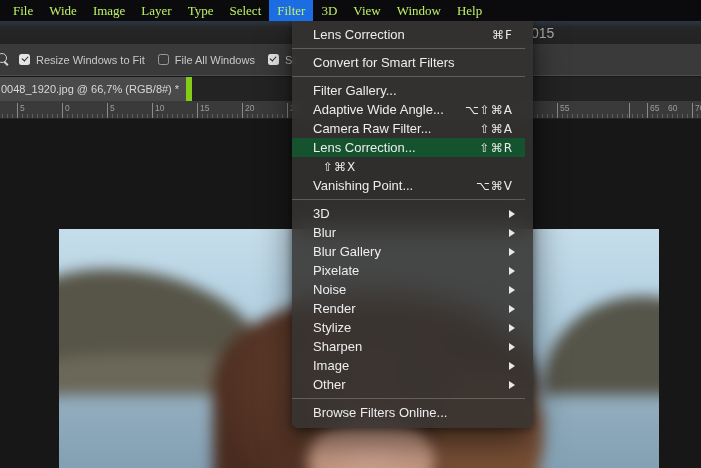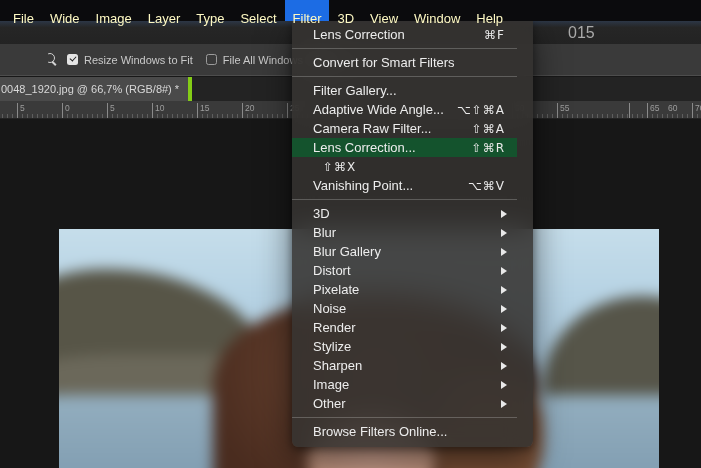--- a/index.html
+++ b/index.html
@@ -9,40 +9,40 @@
     background:#181818;font-family:"Liberation Sans","DejaVu Sans",sans-serif;
     -webkit-font-smoothing:antialiased;
   }
   
   .menubar{
     position:absolute;left:0;top:0;width:701px;height:21px;
     background:#0b0b0d;display:flex;align-items:stretch;padding-left:5px;
     z-index:30;
   }
   .mb-item{
-    color:#fef9c3;font-size:13px;line-height:21px;padding:8px 8px;white-space:nowrap;
+    color:#bef264;font-size:13px;line-height:21px;padding:0 8px;white-space:nowrap;font-family:Liberation Serif, serif;
   }
   .mb-item.active{background:#1c6ce4;}
   
   .titlebar{
     position:absolute;left:0;top:21px;width:701px;height:23px;
     background:linear-gradient(180deg,#2c3646 0%,#262626 28%,#232323 100%);
     z-index:1;
   }
   .titlebar-text{
-    position:absolute;left:531px;top:3px;font-size:16px;color:#a9a9a9;line-height:18px;margin-left:37px;
+    position:absolute;left:531px;top:3px;font-size:14px;color:#a9a9a9;line-height:18px;
   }
   
   .optionsbar{
     position:absolute;left:0;top:44px;width:701px;height:32px;
     background:#3a3a3a;border-bottom:1px solid #4d4d4d;z-index:1;
   }
   .opts-clip{
     position:absolute;left:0;top:0;width:296px;height:100%;
-    display:flex;align-items:center;overflow:hidden;white-space:nowrap;padding-left:2px;margin-left:48px;
+    display:flex;align-items:center;overflow:hidden;white-space:nowrap;padding-left:2px;
   }
   .zoomtool{
     position:relative;width:13px;height:14px;margin-left:-5px;margin-right:9px;flex:0 0 auto;
   }
   .zoomtool::before{
     content:"";position:absolute;left:0;top:0;width:8px;height:8px;border-radius:50%;
     border:1.5px solid #d2d2d2;
   }
   .zoomtool::after{
     content:"";position:absolute;left:8px;top:8px;width:5px;height:1.8px;
@@ -58,21 +58,21 @@
     border-left:1.6px solid #1d1d1d;border-bottom:1.6px solid #1d1d1d;transform:rotate(-48deg);
   }
   .cb.unchecked{background:transparent;border:1px solid #9c9c9c;}
   .opt-label{font-size:11px;color:#c9c9c9;margin-left:6px;}
   
   .tabrow{
     position:absolute;left:0;top:77px;width:701px;height:24px;background:#232323;z-index:1;
   }
   .doctab{
     position:absolute;left:0;top:0;height:24px;width:192px;background:#4a4a4a;
-    border-right:4px solid #84cc16;display:flex;align-items:center;overflow:hidden;
+    border-right:6px solid #84cc16;display:flex;align-items:center;overflow:hidden;
   }
   .doctab span{font-size:11px;color:#d8d8d8;white-space:nowrap;margin-left:1px;}
   
   .ruler{
     position:absolute;left:0;top:101px;width:701px;height:18px;background:#3a3a3a;
     border-bottom:1px solid #232323;z-index:1;
     background-image:repeating-linear-gradient(90deg,#5f5f5f 0 1px,transparent 1px 5px);
     background-size:100% 4px;background-repeat:no-repeat;background-position:2px 13px;
   }
   .ruler-label{
@@ -103,21 +103,21 @@
   .hair-strand{left:62%;top:58%;width:17%;height:48%;background:#7a5036;border-radius:45%;}
   .face{left:42%;top:75%;width:20%;height:32%;
     background:radial-gradient(ellipse at 50% 45%,#cfa391 0%,#c2957f 70%,#a97d6d 100%);
     border-radius:48%;}
   
   .menu{
     position:absolute;left:292px;top:21px;width:241px;z-index:20;
     background:rgba(52,50,48,0.88);
     backdrop-filter:blur(14px);-webkit-backdrop-filter:blur(14px);
     border-radius:0 0 6px 6px;
-    padding:4px 16px 6px 0;
+    padding:4px 8px 6px 0;
     box-shadow:0 14px 34px rgba(0,0,0,0.55),0 2px 8px rgba(0,0,0,0.4);
   }
   .menu-item{
     height:19px;display:flex;align-items:center;justify-content:space-between;
     padding:0 12px 0 21px;font-size:13px;color:#ededed;white-space:nowrap;
   }
   .menu-item.highlighted{background:#14532d;}
   .mi-label{flex:1 1 auto;overflow:hidden;}
   .mi-shortcut{
     flex:0 0 auto;font-family:"DejaVu Sans",sans-serif;font-size:12px;color:#eaeaea;
@@ -251,24 +251,20 @@
       </div>
       <div class="menu-item">
         <span class="mi-label">Blur</span>
         <span class="mi-arrow"></span>
       </div>
       <div class="menu-item">
         <span class="mi-label">Blur Gallery</span>
         <span class="mi-arrow"></span>
       </div>
       <div class="menu-item">
-        <span class="mi-label">Distort</span>
-        <span class="mi-arrow"></span>
-      </div>
-      <div class="menu-item">
         <span class="mi-label">Pixelate</span>
         <span class="mi-arrow"></span>
       </div>
       <div class="menu-item">
         <span class="mi-label">Noise</span>
         <span class="mi-arrow"></span>
       </div>
       <div class="menu-item">
         <span class="mi-label">Render</span>
         <span class="mi-arrow"></span>

